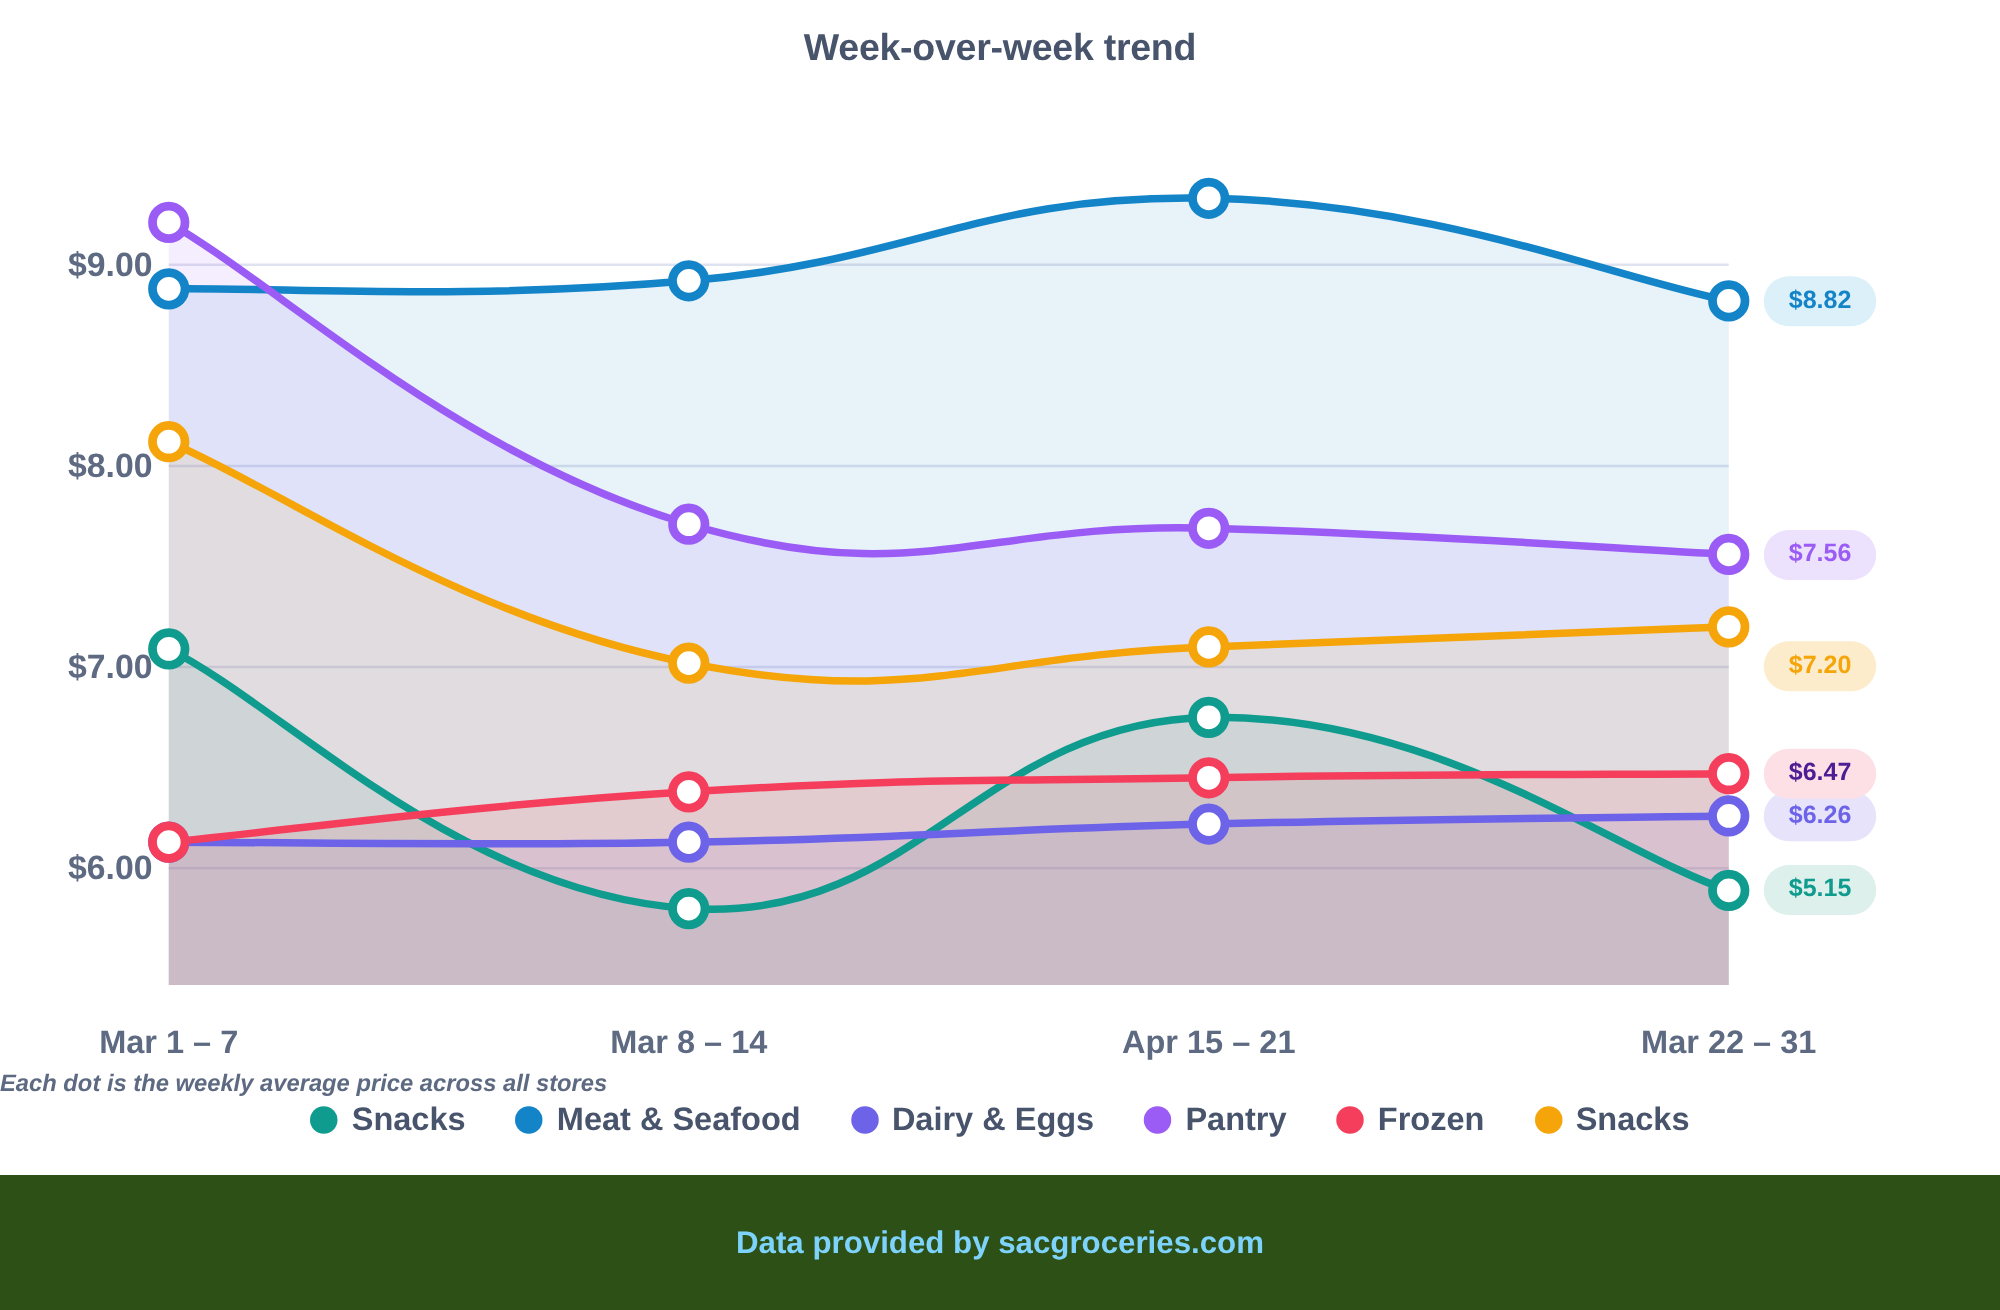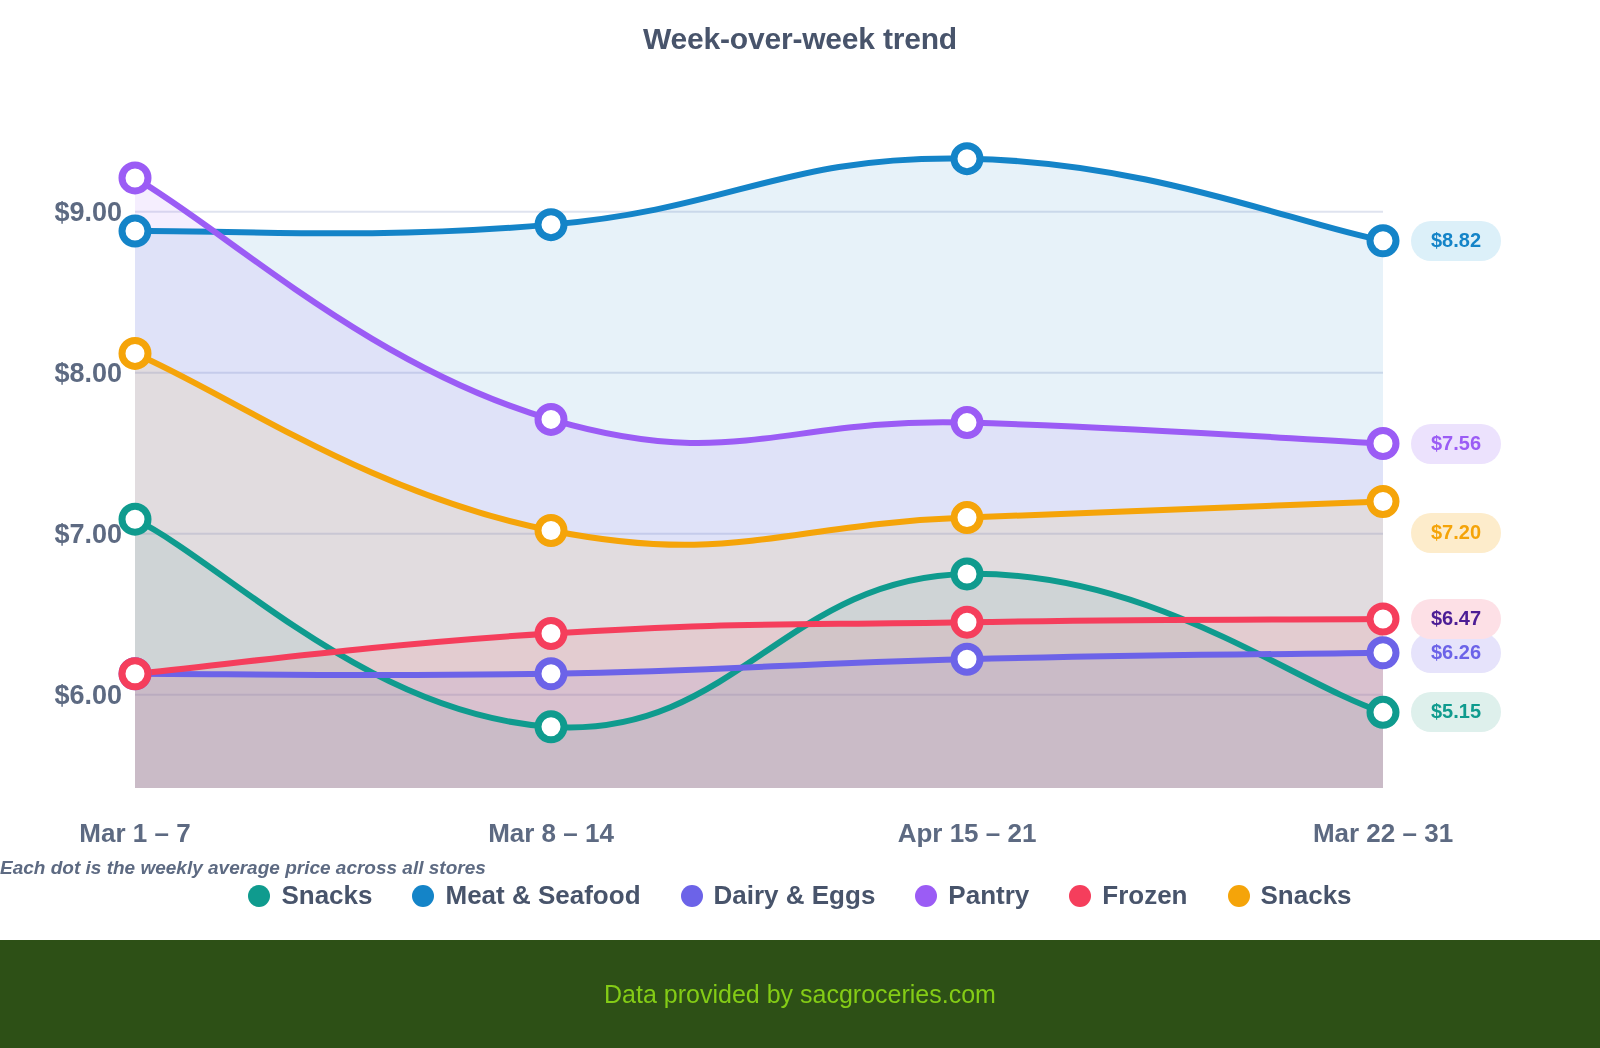--- a/index.html
+++ b/index.html
@@ -121,23 +121,23 @@
     left: 0;
     top: 940px;
     width: 1600px;
     height: 108px;
     background: #2d5016;
     display: flex;
     align-items: center;
     justify-content: center;
   }
   .footer-text {
-    color: #84cc16;
+    color: #7dd3fc;
     font-size: 25px;
-    font-weight: normal;
+    font-weight: bold;
   }
 </style>
 </head>
 <body>
 
 <div id="root">
 
   <div class="chart-title">Week-over-week trend</div>
 
   <div class="plot-wrap">

